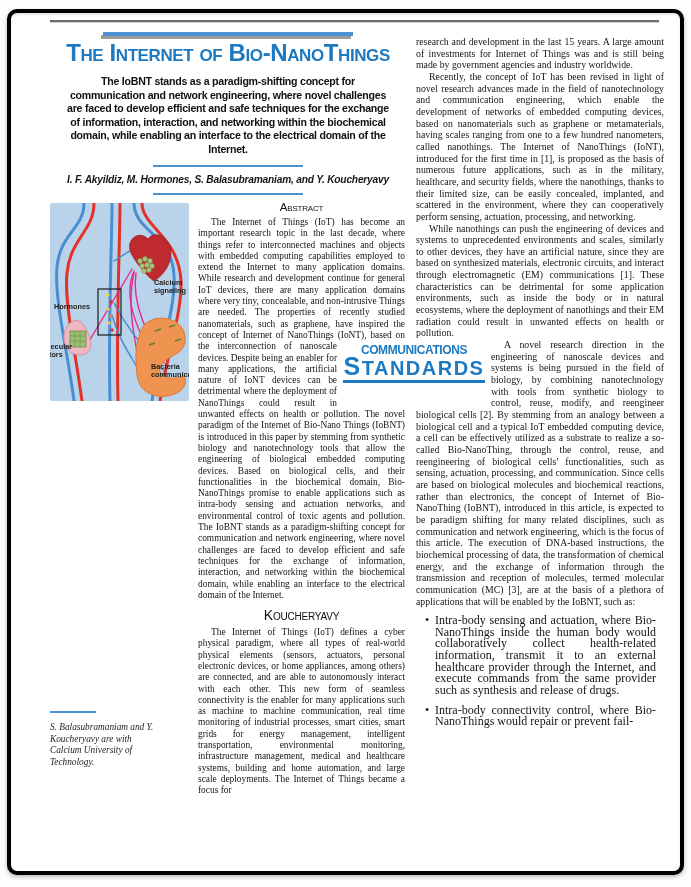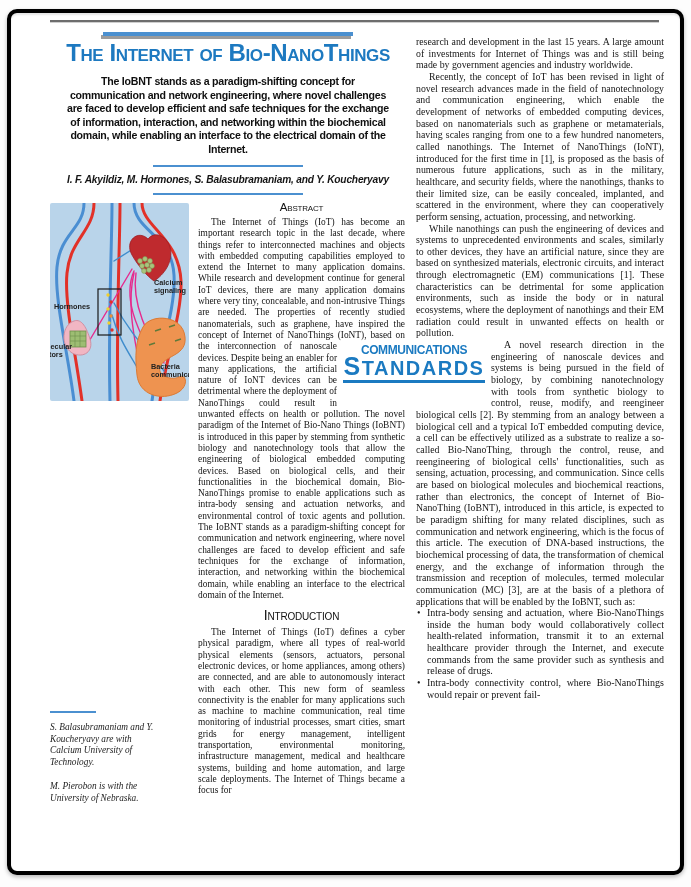--- a/index.html
+++ b/index.html
@@ -35,21 +35,21 @@
   p.bodytext{margin:0;}
   
   .sp{float:right;width:0;height:0;}
   .sp-c1{height:126px;}
   .sp-c2{clear:right;width:68px;height:56px;}
   .spl{float:left;width:0;height:0;}
   .sp-r1{height:308px;}
   .sp-r2{clear:left;width:75px;height:56px;}
   
   ul.bullets{margin:0;padding:0;list-style:none;}
-  ul.bullets li{position:relative;padding-left:11px;margin:0;font-size:10px;line-height:11.65px;text-align:justify;}
+  ul.bullets li{position:relative;padding-left:11px;margin:8px;font-size:12px;line-height:11.65px;text-align:justify;}
   ul.bullets li::before{content:"\2022";position:absolute;left:1px;top:0;}
   
   .maglogo{position:absolute;left:332px;top:331px;width:142px;text-align:center;font-family:"Liberation Sans", sans-serif;color:#1b7ac1;}
   .maglogo .l1{font-size:12px;font-weight:bold;letter-spacing:-0.4px;line-height:13px;display:block;}
   .maglogo .l2{font-size:20px;font-weight:bold;letter-spacing:1.5px;line-height:19px;display:block;margin-top:0px;}
   .maglogo .l2::first-letter{font-size:25px;}
   .maglogo .underline{height:3px;background:#1b7ac1;margin-top:2px;}
   
   .margin-notes{position:absolute;left:39px;top:698px;width:114px;font-style:italic;font-size:9.3px;line-height:11.6px;color:#1c1c1c;}
   .note-rule{width:46px;height:2px;background:#4b90d0;margin-bottom:9px;}
@@ -145,21 +145,21 @@
       <text class="figlabel" x="101" y="166">Bacteria</text>
       <text class="figlabel" x="101" y="174">communication</text>
     </svg>
   </div>
 
   <div class="col-center">
     <div class="heading h-abstract">Abstract</div>
     <div class="bodytext">
       <span class="sp sp-c1"></span><span class="sp sp-c2"></span><span class="indent" style="display:inline-block;width:13px;"></span><span>The Internet of Things (IoT) has become an important research topic in the last decade, where things refer to interconnected machines and objects with embedded computing capabilities employed to extend the Internet to many application domains. While research and development continue for general IoT devices, there are many application domains where very tiny, concealable, and non-intrusive Things are needed. The properties of recently studied nanomaterials, such as graphene, have inspired the concept of Internet of NanoThings (IoNT), based on the interconnection of nanoscale devices. Despite being an enabler for many applications, the artificial nature of IoNT devices can be detrimental where the deployment of NanoThings could result in unwanted effects on health or pollution. The novel paradigm of the Internet of Bio-Nano Things (IoBNT) is introduced in this paper by stemming from synthetic biology and nanotechnology tools that allow the engineering of biological embedded computing devices. Based on biological cells, and their functionalities in the biochemical domain, Bio-NanoThings promise to enable applications such as intra-body sensing and actuation networks, and environmental control of toxic agents and pollution. The IoBNT stands as a paradigm-shifting concept for communication and network engineering, where novel challenges are faced to develop efficient and safe techniques for the exchange of information, interaction, and networking within the biochemical domain, while enabling an interface to the electrical domain of the Internet.</span>
     </div>
-    <div class="heading h-intro">Introduction</div>
+    <div class="heading h-intro">Koucheryavy</div>
     <p class="bodytext indent">The Internet of Things (IoT) defines a cyber physical paradigm, where all types of real-world physical elements (sensors, actuators, personal electronic devices, or home appliances, among others) are connected, and are able to autonomously interact with each other. This new form of seamless connectivity is the enabler for many applications such as machine to machine communication, real time monitoring of industrial processes, smart cities, smart grids for energy management, intelligent transportation, environmental monitoring, infrastructure management, medical and healthcare systems, building and home automation, and large scale deployments. The Internet of Things became a focus for</p>
   </div>
 
   <div class="col-right">
     <span class="spl sp-r1"></span>
       <span class="spl sp-r2"></span>
     <p class="bodytext">research and development in the last 15 years. A large amount of investments for Internet of Things was and is still being made by government agencies and industry worldwide.</p>
     <p class="bodytext indent">Recently, the concept of IoT has been revised in light of novel research advances made in the field of nanotechnology and communication engineering, which enable the development of networks of embedded computing devices, based on nanomaterials such as graphene or metamaterials, having scales ranging from one to a few hundred nanometers, called nanothings. The Internet of NanoThings (IoNT), introduced for the first time in [1], is proposed as the basis of numerous future applications, such as in the military, healthcare, and security fields, where the nanothings, thanks to their limited size, can be easily concealed, implanted, and scattered in the environment, where they can cooperatively perform sensing, actuation, processing, and networking.</p>
     <p class="bodytext indent">While nanothings can push the engineering of devices and systems to unprecedented environments and scales, similarly to other devices, they have an artificial nature, since they are based on synthesized materials, electronic circuits, and interact through electromagnetic (EM) communications [1]. These characteristics can be detrimental for some application environments, such as inside the body or in natural ecosystems, where the deployment of nanothings and their EM radiation could result in unwanted effects on health or pollution.</p>
     <p class="bodytext indent">A novel research direction in the engineering of nanoscale devices and systems is being pursued in the field of biology, by combining nanotechnology with tools from synthetic biology to control, reuse, modify, and reengineer biological cells [2]. By stemming from an analogy between a biological cell and a typical IoT embedded computing device, a cell can be effectively utilized as a substrate to realize a so-called Bio-NanoThing, through the control, reuse, and reengineering of biological cells' functionalities, such as sensing, actuation, processing, and communication. Since cells are based on biological molecules and biochemical reactions, rather than electronics, the concept of Internet of Bio-NanoThing (IoBNT), introduced in this article, is expected to be paradigm shifting for many related disciplines, such as communication and network engineering, which is the focus of this article. The execution of DNA-based instructions, the biochemical processing of data, the transformation of chemical energy, and the exchange of information through the transmission and reception of molecules, termed molecular communication (MC) [3], are at the basis of a plethora of applications that will be enabled by the IoBNT, such as:</p>
@@ -171,16 +171,15 @@
 
   <div class="maglogo">
     <span class="l1">COMMUNICATIONS</span>
     <span class="l2">STANDARDS</span>
     <div class="underline"></div>
   </div>
 
   <div class="margin-notes">
     <div class="note-rule"></div>
     <p>S. Balasubramaniam and Y. Koucheryavy are with Calcium University of Technology.</p>
-    <p>M. Pierobon is with the University of Nebraska.</p>
   </div>
 
 </div>
 
 </body></html>

